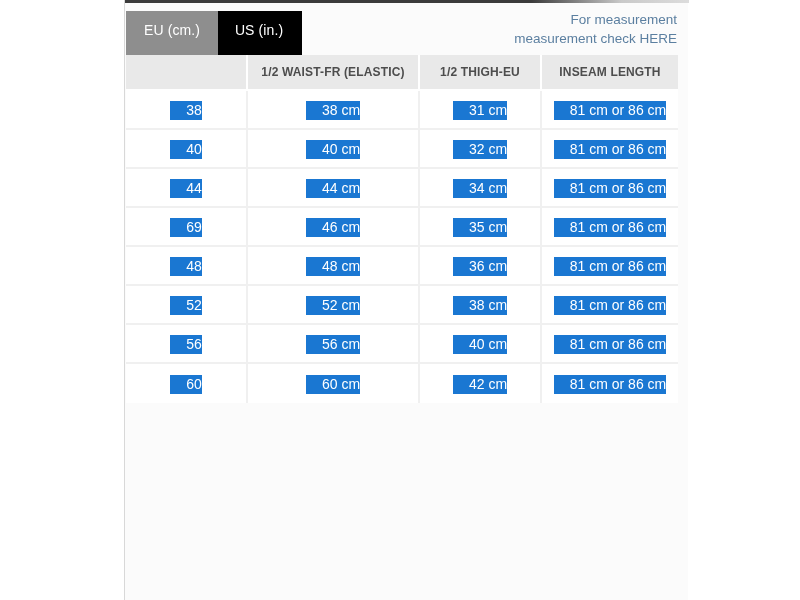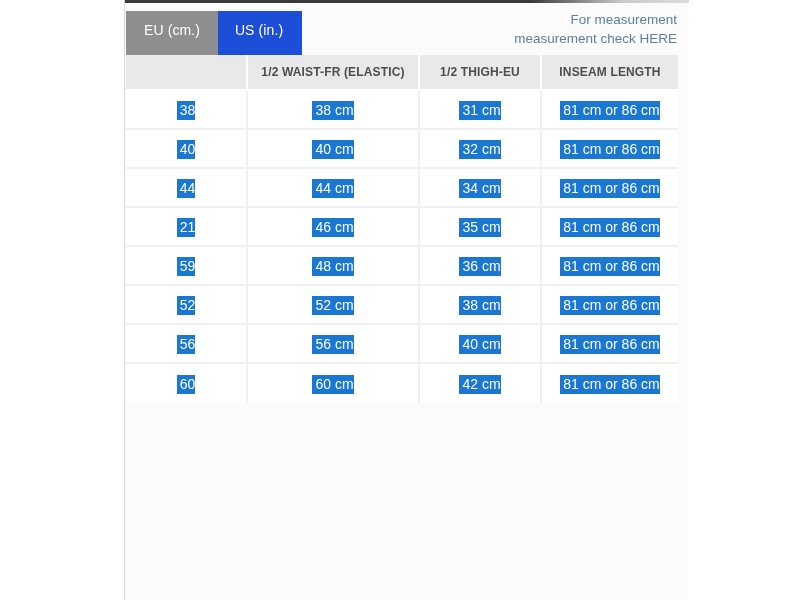--- a/index.html
+++ b/index.html
@@ -58,21 +58,21 @@
     padding: 0 18px;
     font-size: 14px;
     color: #ffffff;
     text-align: center;
     cursor: pointer;
     white-space: nowrap;
     box-sizing: border-box;
     letter-spacing: .1px;
   }
   .tab.inactive { background: #8e8e8e; min-width: 84px; }
-  .tab.active   { background: #1d4ed8; min-width: 84px; padding-left: 16px; }
+  .tab.active   { background: #000000; min-width: 84px; padding-left: 16px; }
 
   
   #measure-link {
     position: absolute;
     right: 11px;
     top: 10px;
     width: 230px;
     text-align: right;
     font-size: 13.5px;
     line-height: 19px;
@@ -124,21 +124,21 @@
     box-sizing: border-box;
     vertical-align: middle;
   }
   #size-table tbody td:last-child { border-right: none; }
   #size-table tbody tr:last-child td { border-bottom: none; }
 
   
   .sel {
     background: #1a77d2;
     color: #ffffff;
-    padding: 1px 0 2px 3px;
+    padding: 1px 0 2px 16px;
     box-decoration-break: clone;
     -webkit-box-decoration-break: clone;
   }
 </style>
 </head>
 <body>
 
 <div id="page">
 
   <div id="panel">
@@ -183,27 +183,27 @@
             <td><span class="sel">32 cm</span></td>
             <td><span class="sel">81 cm or 86 cm</span></td>
           </tr>
           <tr>
             <td><span class="sel">44</span></td>
             <td><span class="sel">44 cm</span></td>
             <td><span class="sel">34 cm</span></td>
             <td><span class="sel">81 cm or 86 cm</span></td>
           </tr>
           <tr>
-            <td><span class="sel">21</span></td>
+            <td><span class="sel">69</span></td>
             <td><span class="sel">46 cm</span></td>
             <td><span class="sel">35 cm</span></td>
             <td><span class="sel">81 cm or 86 cm</span></td>
           </tr>
           <tr>
-            <td><span class="sel">59</span></td>
+            <td><span class="sel">48</span></td>
             <td><span class="sel">48 cm</span></td>
             <td><span class="sel">36 cm</span></td>
             <td><span class="sel">81 cm or 86 cm</span></td>
           </tr>
           <tr>
             <td><span class="sel">52</span></td>
             <td><span class="sel">52 cm</span></td>
             <td><span class="sel">38 cm</span></td>
             <td><span class="sel">81 cm or 86 cm</span></td>
           </tr>

